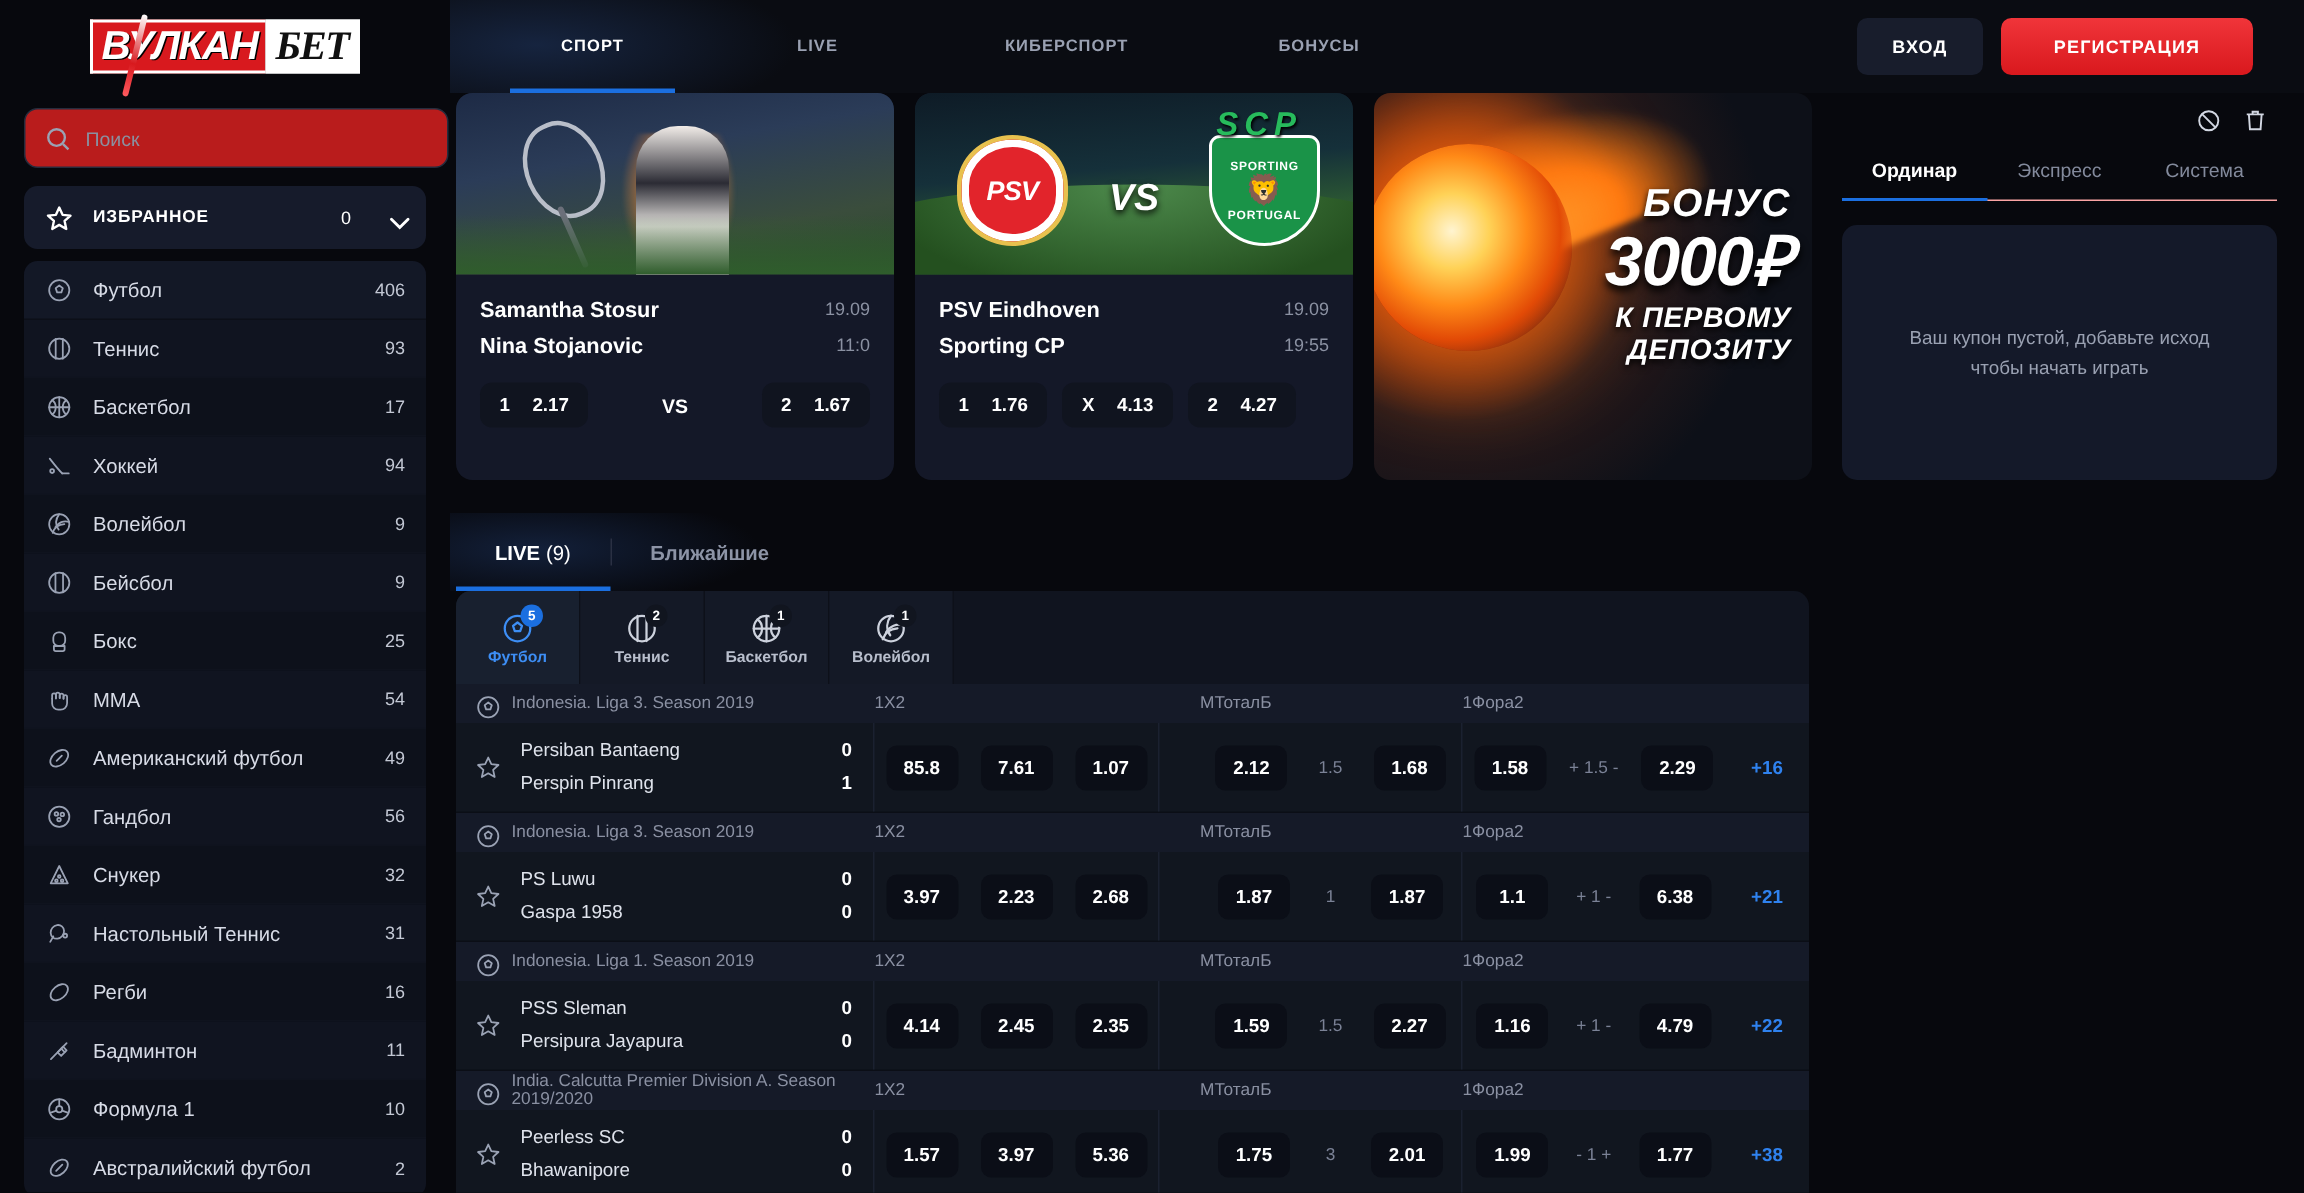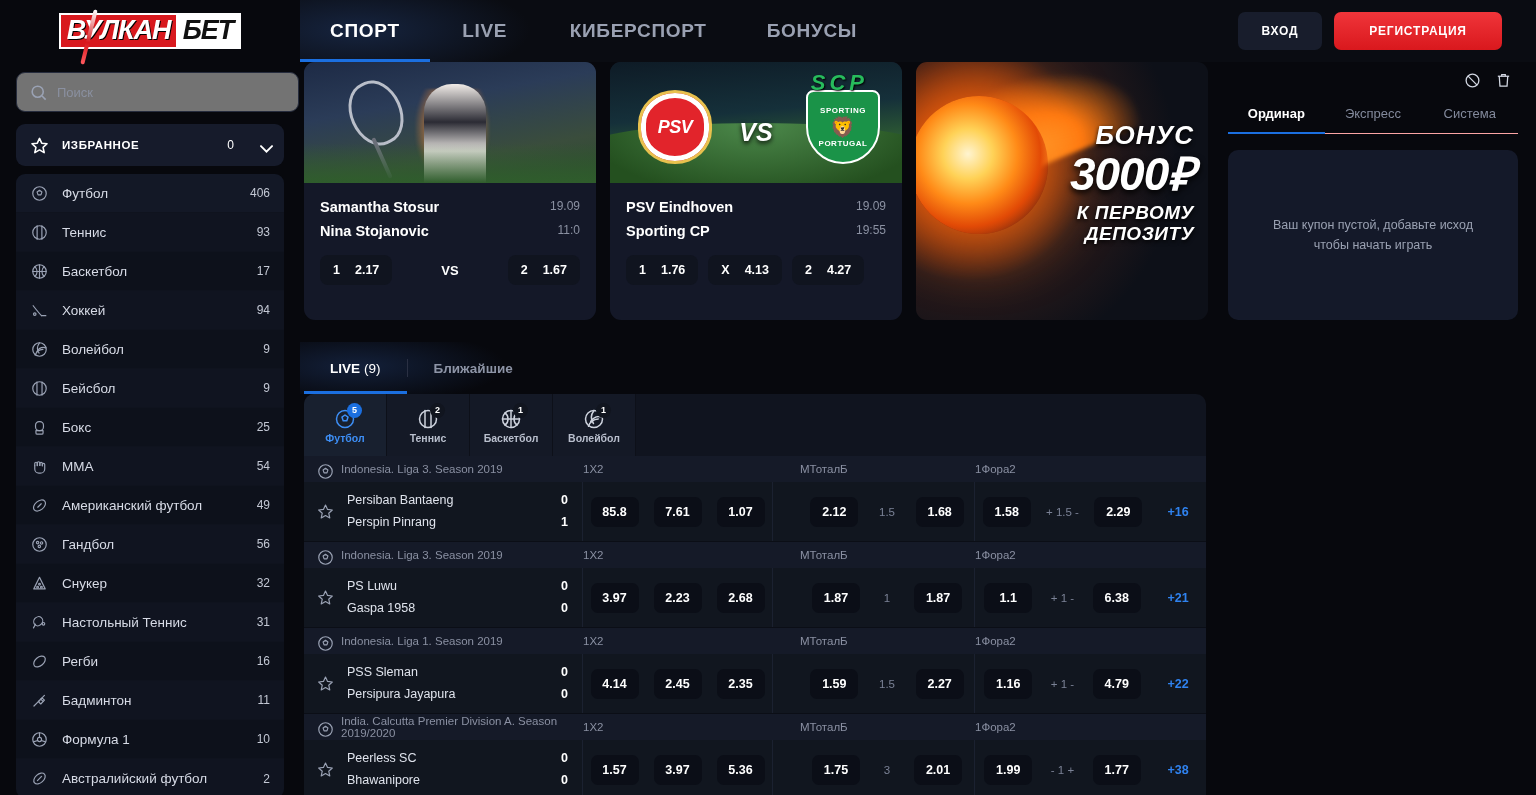--- a/index.html
+++ b/index.html
@@ -27,30 +27,30 @@
     display: flex; align-items: center; font-weight: bold; font-style: italic;
     letter-spacing: -1px; position: relative;
   }
   .logo .vul {
     color: #fff; background: #d8191e; font-size: 27px; padding: 2px 5px 3px 6px;
     border: 2px solid #fff; border-right: none; font-style: italic;
     text-shadow: 1px 1px 0 #000; line-height: 1;
   }
   .logo .bet {
     color: #111; background: #fff; font-size: 27px; padding: 2px 6px 3px 5px;
-    border: 2px solid #fff; font-style: italic; line-height: 1;
+    border: 2px solid #fff; font-style: italic; line-height: 1; font-family: Liberation Serif, serif;
   }
   .logo .bolt {
     position: absolute; left: 28px; top: -4px; width: 4px; height: 56px;
     background: linear-gradient(180deg, #fff 0%, #d8191e 60%, #ff5a5f 100%);
     transform: rotate(14deg); border-radius: 2px; pointer-events: none;
   }
   .search-box {
     margin: 10px 1px 12px 16px; height: 40px;
-    background: #737373; border: 1px solid #262c3d; border-radius: 9px;
+    background: #b91c1c; border: 1px solid #262c3d; border-radius: 9px;
     display: flex; align-items: center; padding: 0 12px; gap: 9px;
   }
   .search-box input {
     background: transparent; border: none; outline: none;
     color: #cfd4e0; font-size: 13px; font-family: "Liberation Sans", sans-serif;
     width: 100%;
   }
   .search-box input::placeholder { color: #8a90a0; }
   .fav-row {
     margin: 0 16px 8px 16px; height: 42px;
@@ -75,22 +75,22 @@
   .ico svg { width: 19px; height: 19px; display: block; }
 
   
   .main { flex: 1 1 auto; min-width: 0; position: relative; }
   .topnav {
     height: 62px; display: flex; align-items: stretch; position: relative;
     background: radial-gradient(ellipse 230px 70px at 58px 30px, #16243f 0%, #0a0c12 75%);
   }
   .navtab {
     display: flex; align-items: center; justify-content: center;
-    padding: 0 30px; font-size: 19px; font-weight: bold; letter-spacing: .7px;
-    color: #9aa1b2; cursor: pointer; position: relative; min-width: 110px;
+    padding: 0 30px; font-size: 11px; font-weight: bold; letter-spacing: .7px;
+    color: #9aa1b2; cursor: pointer; position: relative; min-width: 110px; margin-left: 40px;
   }
   .navtab.active { color: #fff; }
   .navtab.active::after {
     content: ""; position: absolute; left: 0; right: 0; bottom: 0;
     height: 3px; background: #1b6fe0;
   }
 
   .content { display: flex; }
   .center { width: 910px; flex: 0 0 910px; padding: 0 0 0 0; }
 

